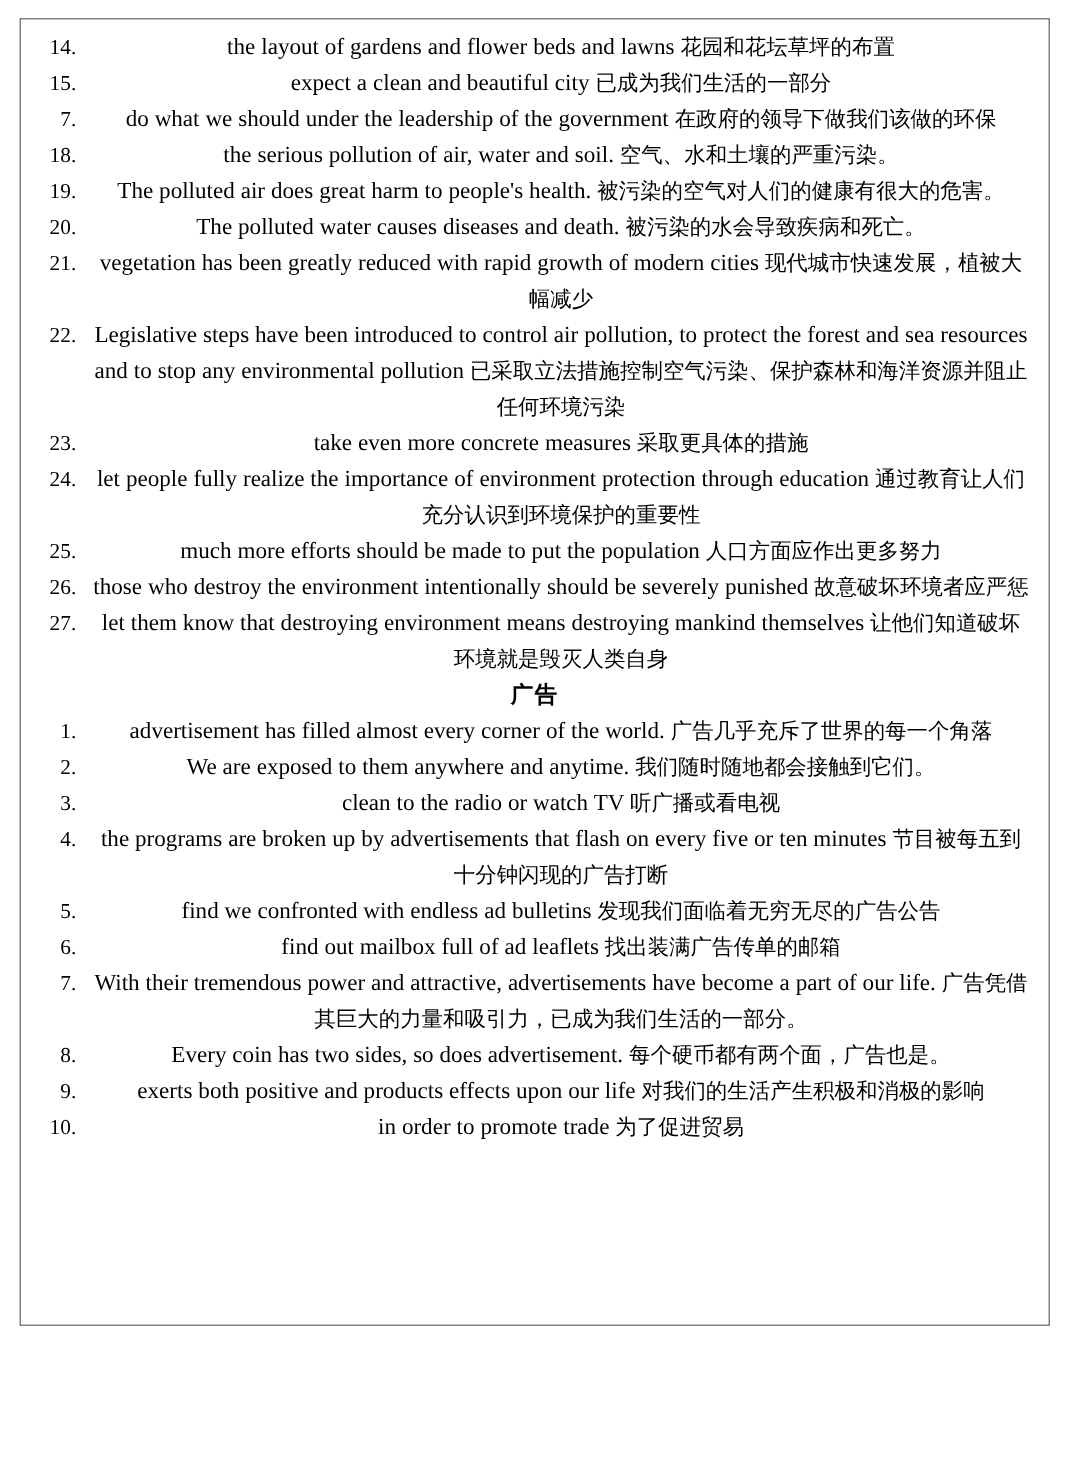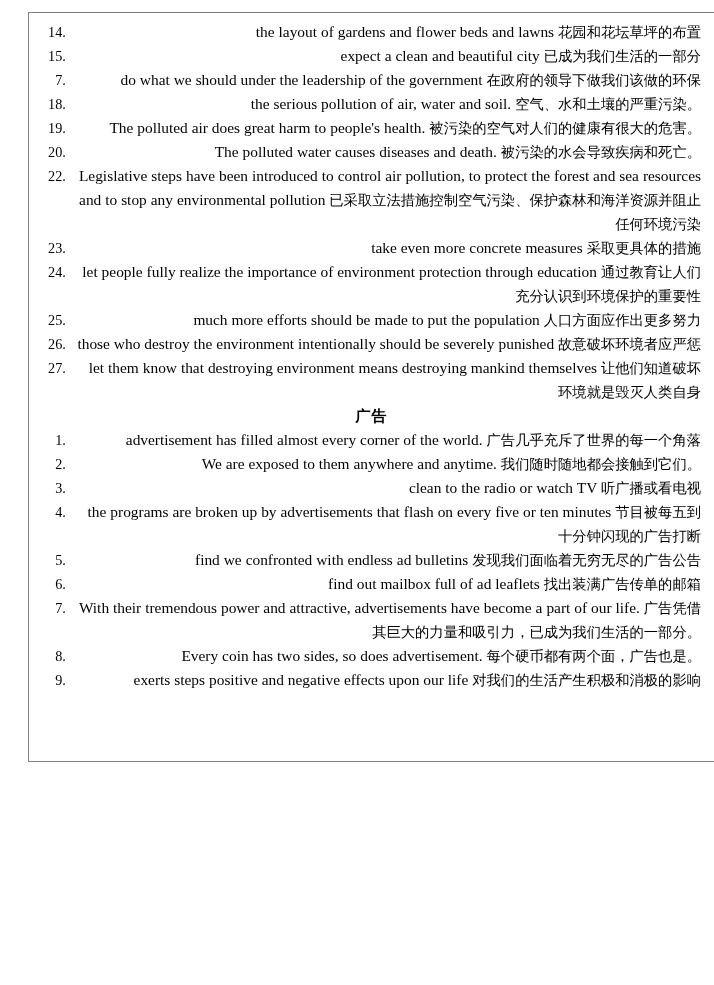--- a/index.html
+++ b/index.html
@@ -22,26 +22,25 @@
     width: 714px;
     height: 985px;
     background: #ffffff;
   }
 
   #doc-box {
     position: absolute;
     left: 13px;
     top: 12px;
     width: 687px;
-    height: 750px;
+    height: 872px;
     border: 1px solid #808080;
     box-sizing: border-box;
     background: #ffffff;
     overflow: hidden;
-    margin-left: 15px;
   }
 
   .list-section {
     padding: 0;
     margin: 0;
   }
 
   .item {
     display: flex;
     align-items: flex-start;
@@ -59,21 +58,21 @@
     white-space: nowrap;
     letter-spacing: 0.1px;
   }
 
   .item-body {
     flex: 1 1 auto;
     padding-left: 11px;
     padding-right: 6px;
     font-size: 15.4px;
     line-height: 24px;
-    text-align: right;
+    text-align: center;
     word-spacing: 0.1px;
   }
 
   .en {
     font-family: "Liberation Serif", "DejaVu Serif", serif;
   }
 
   .cn {
     font-family: "DejaVu Sans", "Liberation Sans", sans-serif;
     font-size: 14.3px;
@@ -120,20 +119,24 @@
             </div>
             <div class="item">
               <div class="item-num">19.</div>
               <div class="item-body"><span class="en">The polluted air does great harm to people's health. </span><span class="cn">被污染的空气对人们的健康有很大的危害。</span></div>
             </div>
             <div class="item">
               <div class="item-num">20.</div>
               <div class="item-body"><span class="en">The polluted water causes diseases and death. </span><span class="cn">被污染的水会导致疾病和死亡。</span></div>
             </div>
             <div class="item">
+              <div class="item-num">21.</div>
+              <div class="item-body"><span class="en">vegetation has been greatly reduced with rapid growth of modern cities </span><span class="cn">现代城市快速发展，植被大幅减少</span></div>
+            </div>
+            <div class="item">
               <div class="item-num">22.</div>
               <div class="item-body"><span class="en">Legislative steps have been introduced to control air pollution, to protect the forest and sea resources and to stop any environmental pollution </span><span class="cn">已采取立法措施控制空气污染、保护森林和海洋资源并阻止任何环境污染</span></div>
             </div>
             <div class="item">
               <div class="item-num">23.</div>
               <div class="item-body"><span class="en">take even more concrete measures </span><span class="cn">采取更具体的措施</span></div>
             </div>
             <div class="item">
               <div class="item-num">24.</div>
               <div class="item-body"><span class="en">let people fully realize the importance of environment protection through education </span><span class="cn">通过教育让人们充分认识到环境保护的重要性</span></div>
@@ -180,19 +183,23 @@
             <div class="item">
               <div class="item-num">7.</div>
               <div class="item-body"><span class="en">With their tremendous power and attractive, advertisements have become a part of our life. </span><span class="cn">广告凭借其巨大的力量和吸引力，已成为我们生活的一部分。</span></div>
             </div>
             <div class="item">
               <div class="item-num">8.</div>
               <div class="item-body"><span class="en">Every coin has two sides, so does advertisement. </span><span class="cn">每个硬币都有两个面，广告也是。</span></div>
             </div>
             <div class="item">
               <div class="item-num">9.</div>
-              <div class="item-body"><span class="en">exerts steps positive and negative effects upon our life </span><span class="cn">对我们的生活产生积极和消极的影响</span></div>
+              <div class="item-body"><span class="en">exerts both positive and products effects upon our life </span><span class="cn">对我们的生活产生积极和消极的影响</span></div>
+            </div>
+            <div class="item">
+              <div class="item-num">10.</div>
+              <div class="item-body"><span class="en">in order to promote trade </span><span class="cn">为了促进贸易</span></div>
             </div>
           </div>
         </div>
     </div>
   </div>
 </div>
 
 </body></html>

